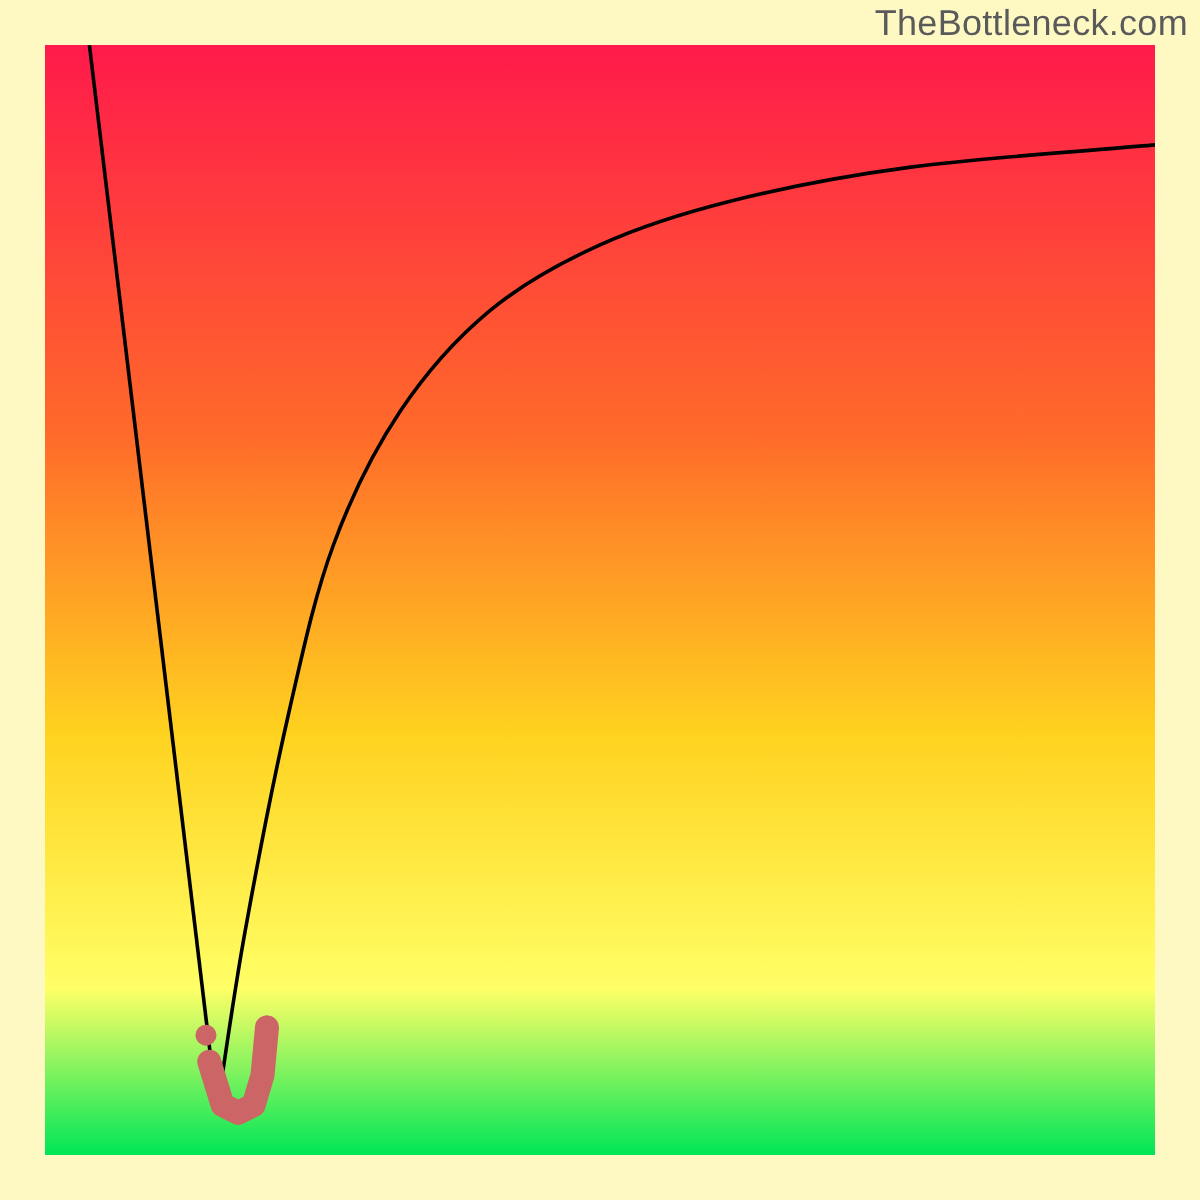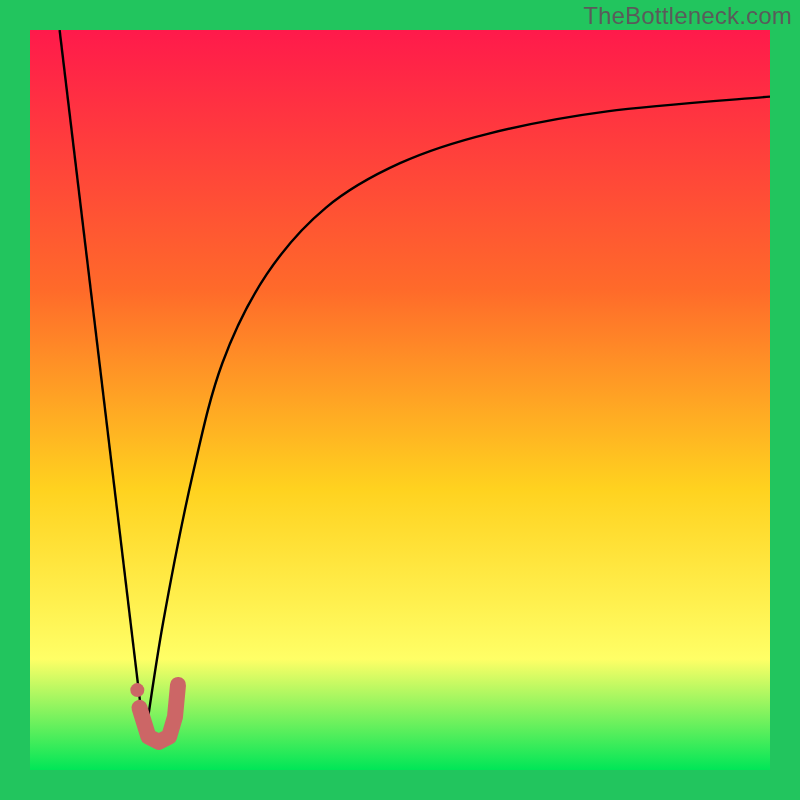--- a/index.html
+++ b/index.html
@@ -7,21 +7,21 @@
     padding: 0;
     width: 800px;
     height: 800px;
     overflow: hidden;
     background: #000;
     font-family: Arial, Helvetica, sans-serif;
   }
   .outer {
     width: 800px;
     height: 800px;
-    background: #22c55e;
+    background: #fef9c3;
     position: relative;
   }
   .watermark {
     position: absolute;
     top: 2px;
     right: 8px;
     font-size: 24px;
     color: #5a5a5a;
     font-weight: 500;
     letter-spacing: 0.2px;

